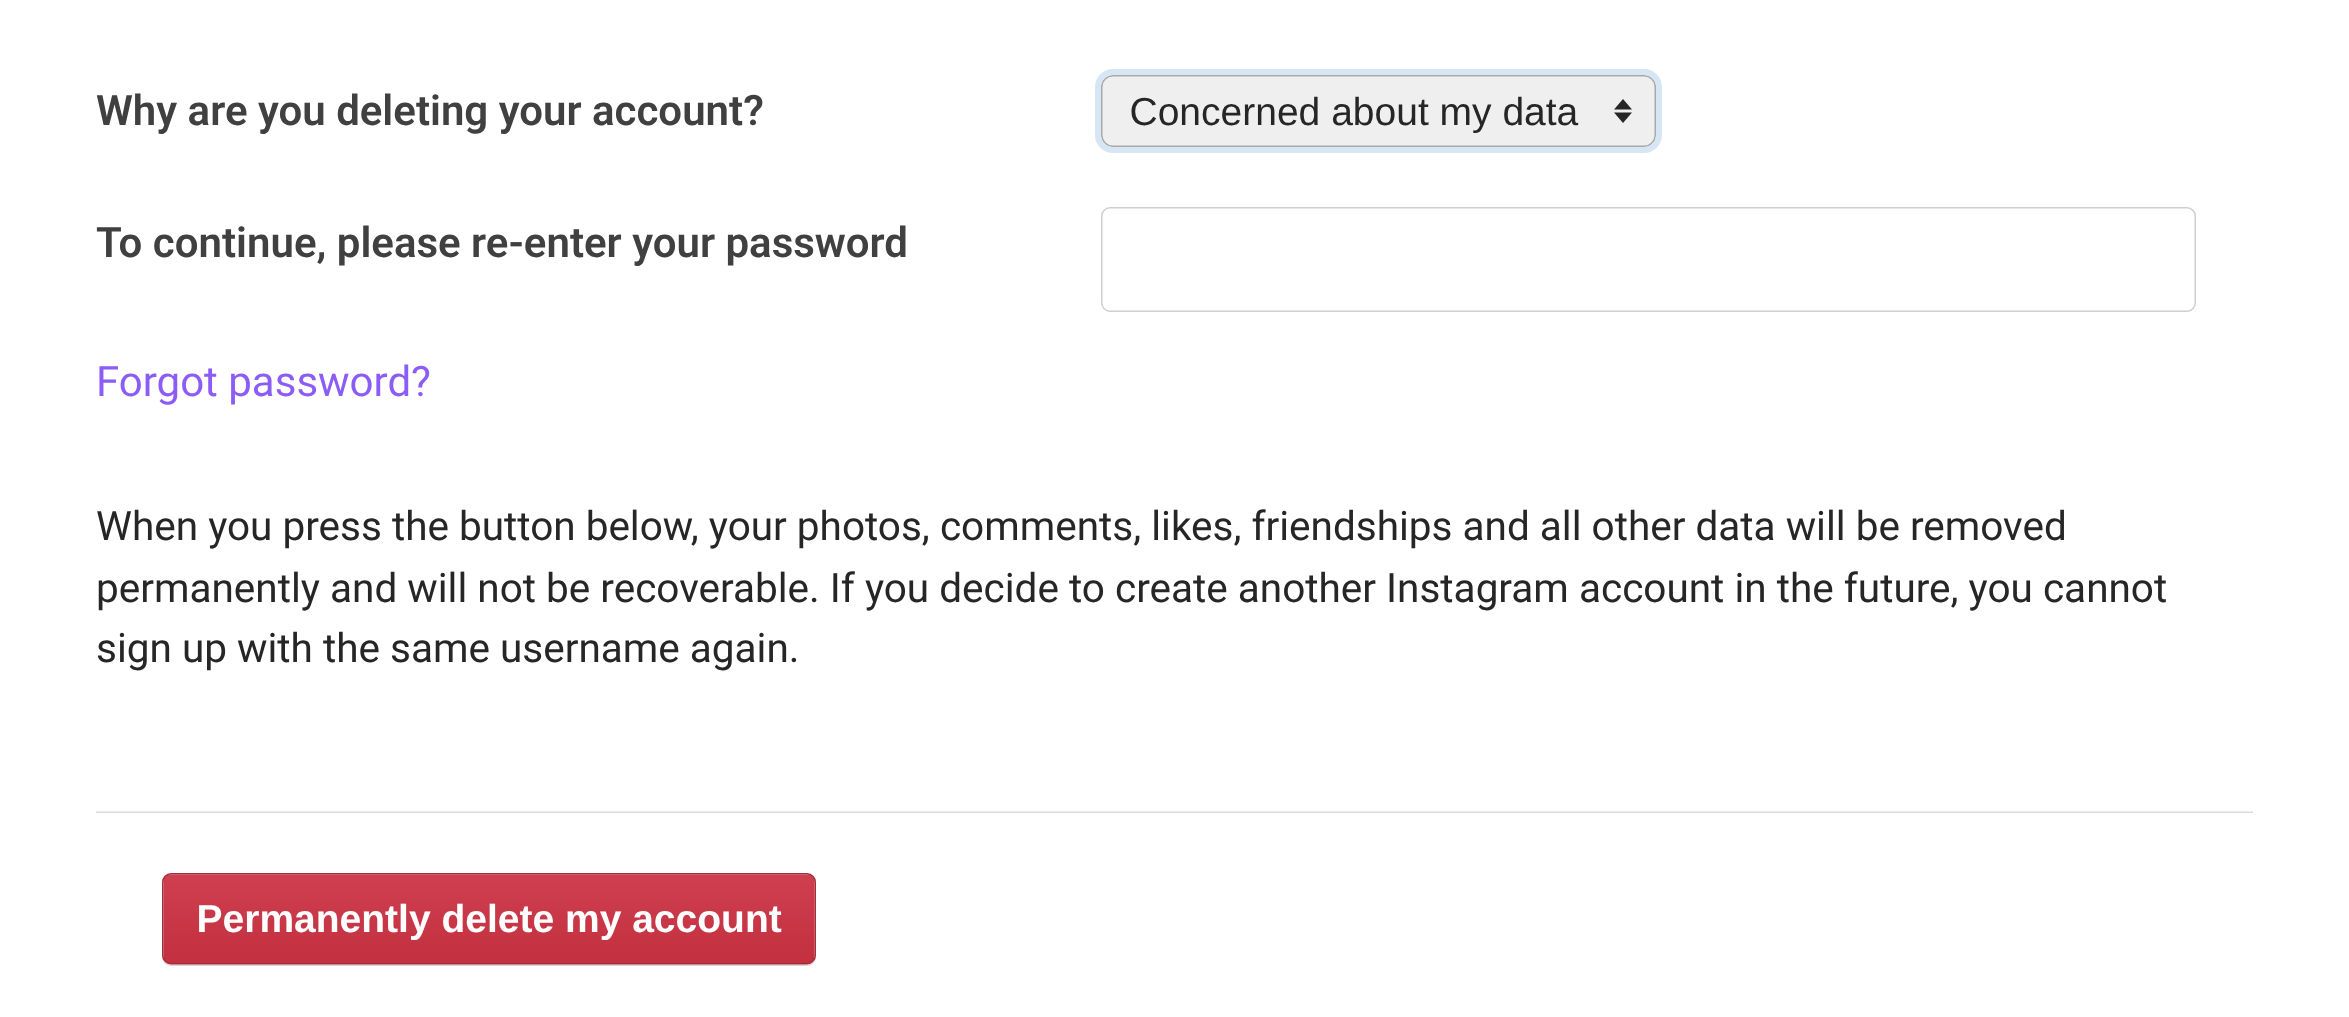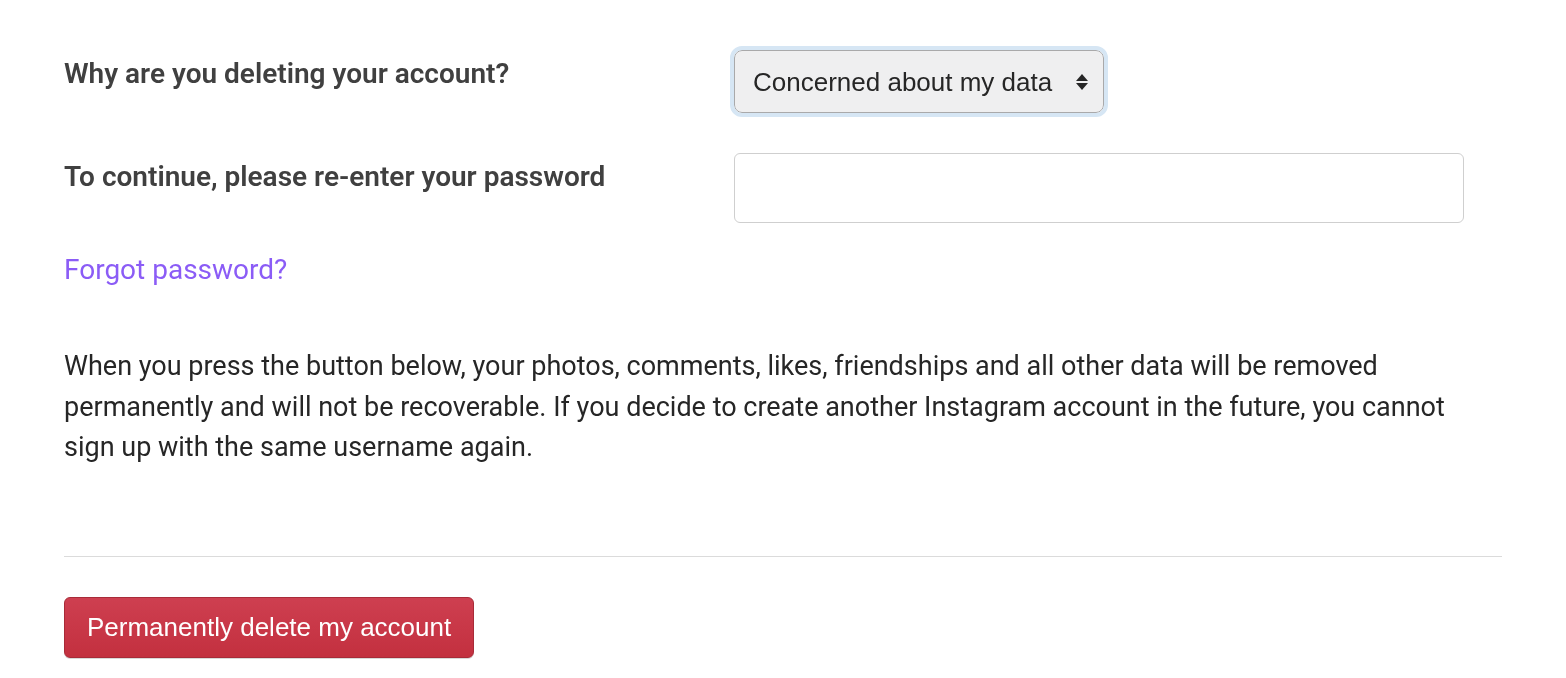--- a/index.html
+++ b/index.html
@@ -39,21 +39,21 @@
       -webkit-appearance: none;
       -moz-appearance: none;
       background: #efeff0;
       border: 1px solid #a9a9aa;
       border-radius: 8px;
       padding: 8px 50px 8px 18px;
       font-size: 26px;
       color: #262626;
       outline: 4px solid #d6e6f4;
       cursor: pointer;
-      height: 63px;
+      height: 48px;
     }
     .select-arrows {
       position: absolute;
       right: 16px;
       top: 50%;
       transform: translateY(-50%);
       pointer-events: none;
       display: flex;
       flex-direction: column;
       gap: 2px;
@@ -104,23 +104,24 @@
       margin-bottom: 40px;
     }
     .delete-button {
       background: #c9394a;
       background: linear-gradient(to bottom, #ce3f50, #c3303f);
       color: #ffffff;
       border: 1px solid #a82b38;
       border-radius: 6px;
       padding: 14px 22px;
       font-size: 26px;
-      font-weight: 400;
+      font-weight: 700;
       cursor: pointer;
       box-shadow: 0 1px 0 rgba(0,0,0,0.15);
+      margin-left: 44px;
     }
   </style>
 </head>
 <body>
 
 
 
 <div class="form-row">
   <div class="form-label">Why are you deleting your account?</div>
   <div class="form-control-wrap">

